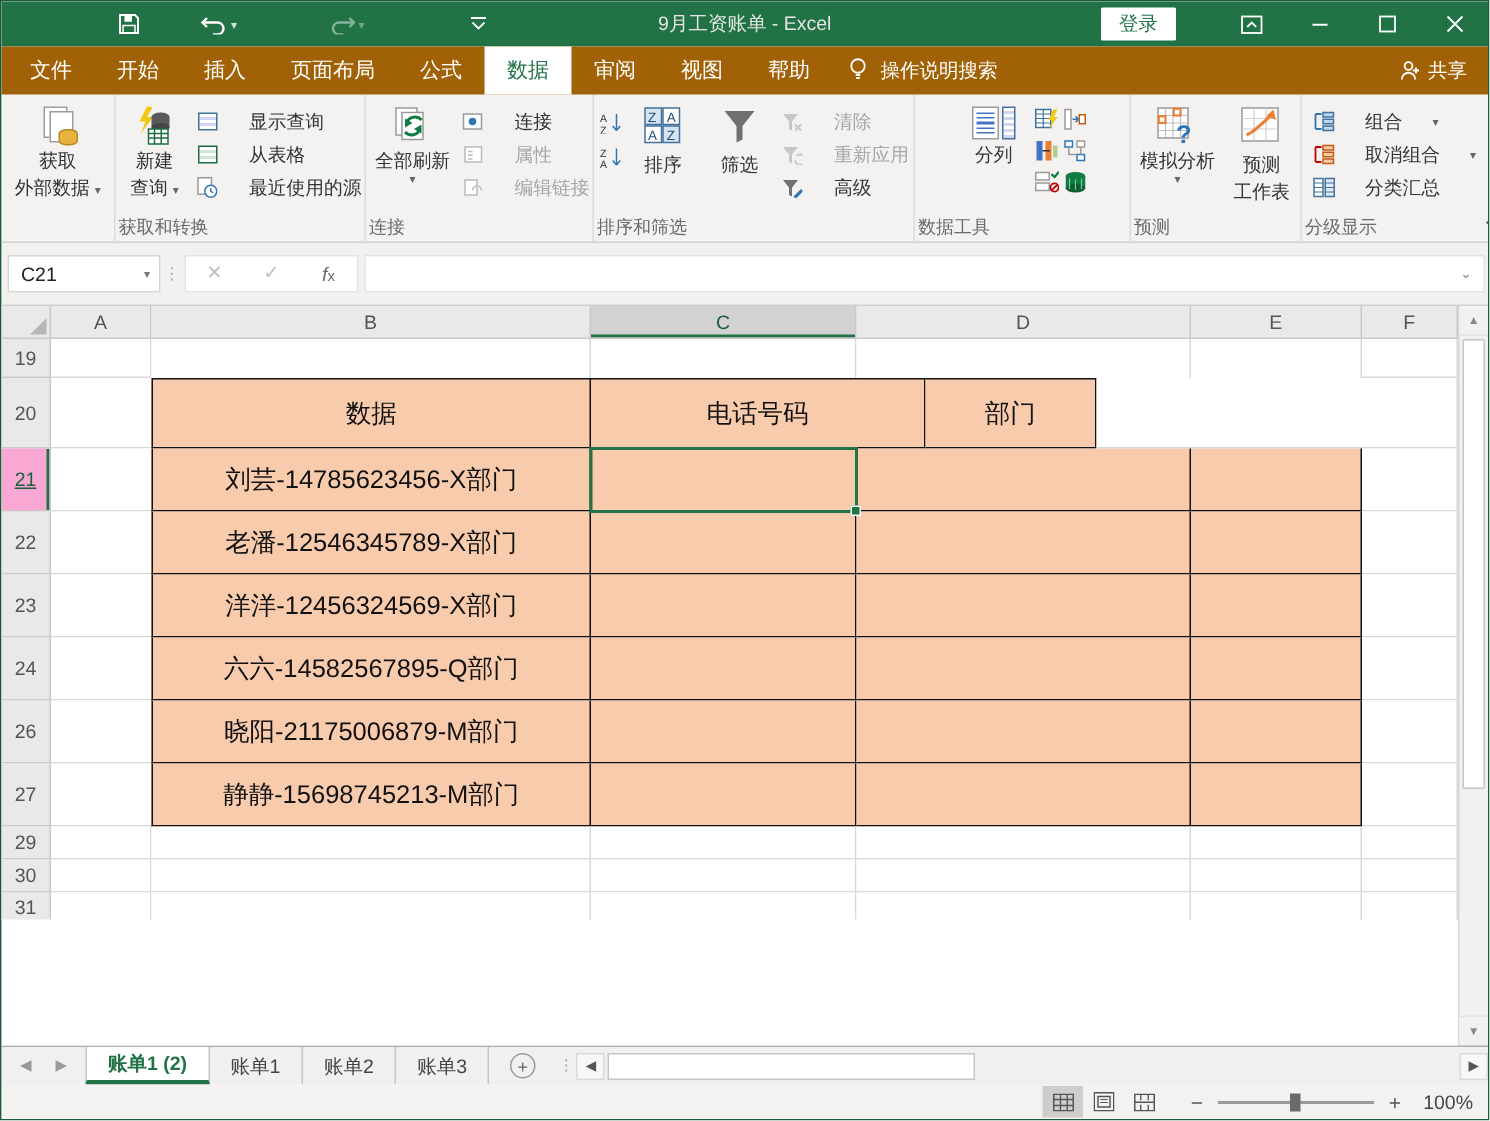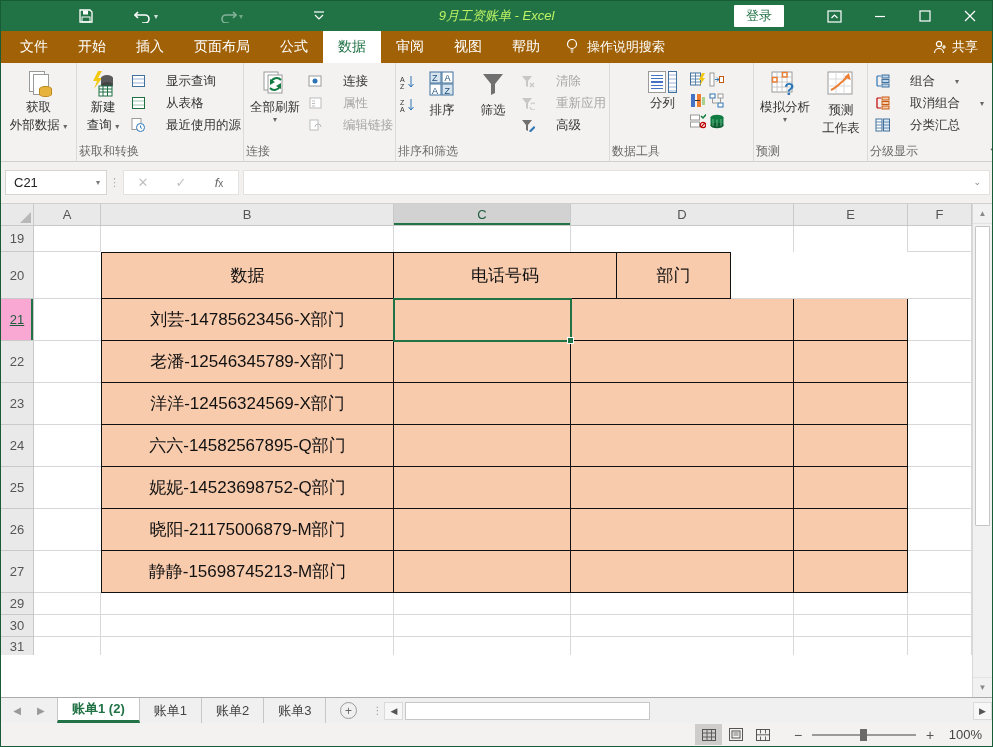--- a/index.html
+++ b/index.html
@@ -10,21 +10,21 @@
   
   .titlebar { height:30px; background:#217346; position:relative; color:#fff; flex:0 0 auto; }
   .qat { position:absolute; left:0; top:0; height:30px; display:flex; align-items:center; }
   .qat-btn { width:30px; height:30px; display:flex; align-items:center; justify-content:center; }
   .qat-save { margin-left:70px; }
   .qat-undo { margin-left:30px; }
   .qat-redo { margin-left:55px; }
   .qat-custom { margin-left:58px; }
   .qat .drop { font-size:8px; color:#cfe3d8; margin-left:2px; }
   .dim { opacity:.45; }
-  .title-text { position:absolute; left:0; right:0; top:0; height:30px; line-height:30px; text-align:center; font-size:13px; color:#bef264;font-style:italic; }
+  .title-text { position:absolute; left:0; right:0; top:0; height:30px; line-height:30px; text-align:center; font-size:13px; color:#e5e5e5; }
   .win-controls { position:absolute; right:0; top:0; height:30px; display:flex; align-items:center; }
   .signin-btn { background:#fff; color:#217346; font-size:13px; padding:2px 12px; border-radius:1px; margin-right:28px; cursor:default; }
   .win-btn { width:45px; height:30px; display:flex; align-items:center; justify-content:center; color:#fff; font-size:13px; }
 
   
   .menubar { height:32px; background:#a16207; display:flex; align-items:stretch; color:#fff; flex:0 0 auto; position:relative; }
   .menu-tab { padding:0 15px; display:flex; align-items:center; font-size:14px; cursor:default; }
   .menu-tab.first { margin-left:4px; }
   .menu-tab.active { background:#fff; color:#217346; }
   .tellme { display:flex; align-items:center; margin-left:10px; font-size:13px; color:#fff; }
@@ -647,29 +647,20 @@
       <div class="row r42">
         <div class="rhdr">24</div>
         <div class="cell cA nobr"></div>
         <div class="tcell tleft cB">六六-14582567895-Q部门</div>
         <div class="tcell cC"></div>
         <div class="tcell cD"></div>
         <div class="tcell cE"></div>
         <div class="cell cF"></div>
       </div>
       <div class="row r42">
-        <div class="rhdr">25</div>
-        <div class="cell cA nobr"></div>
-        <div class="tcell tleft cB">妮妮-14523698752-Q部门</div>
-        <div class="tcell cC"></div>
-        <div class="tcell cD"></div>
-        <div class="tcell cE"></div>
-        <div class="cell cF"></div>
-      </div>
-      <div class="row r42">
         <div class="rhdr">26</div>
         <div class="cell cA nobr"></div>
         <div class="tcell tleft cB">晓阳-21175006879-M部门</div>
         <div class="tcell cC"></div>
         <div class="tcell cD"></div>
         <div class="tcell cE"></div>
         <div class="cell cF"></div>
       </div>
       <div class="row r42">
         <div class="rhdr">27</div>

